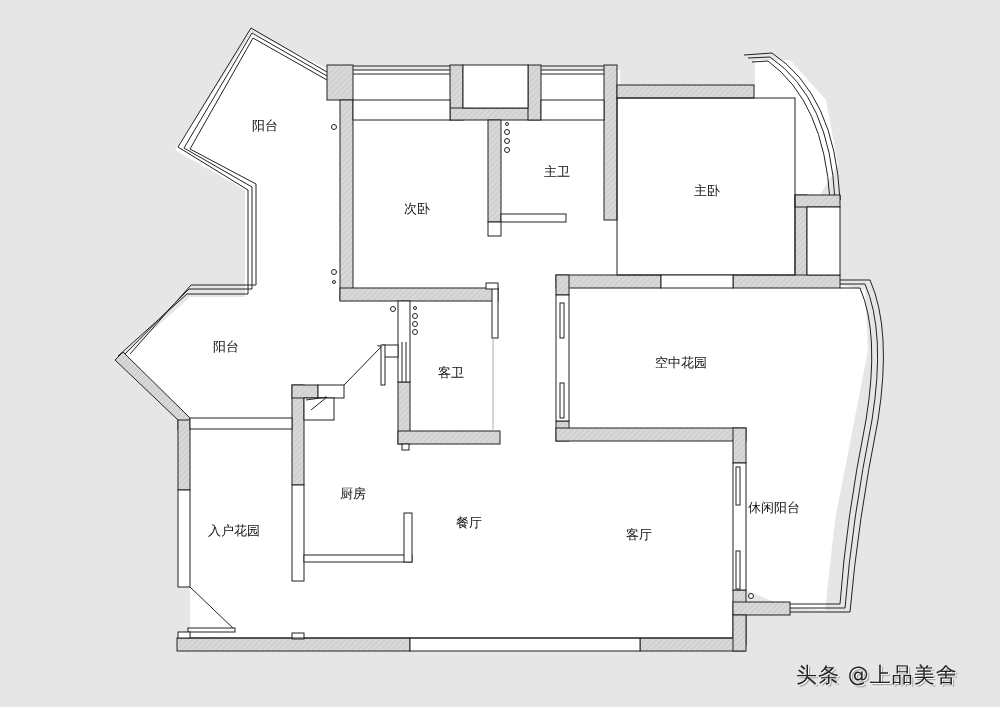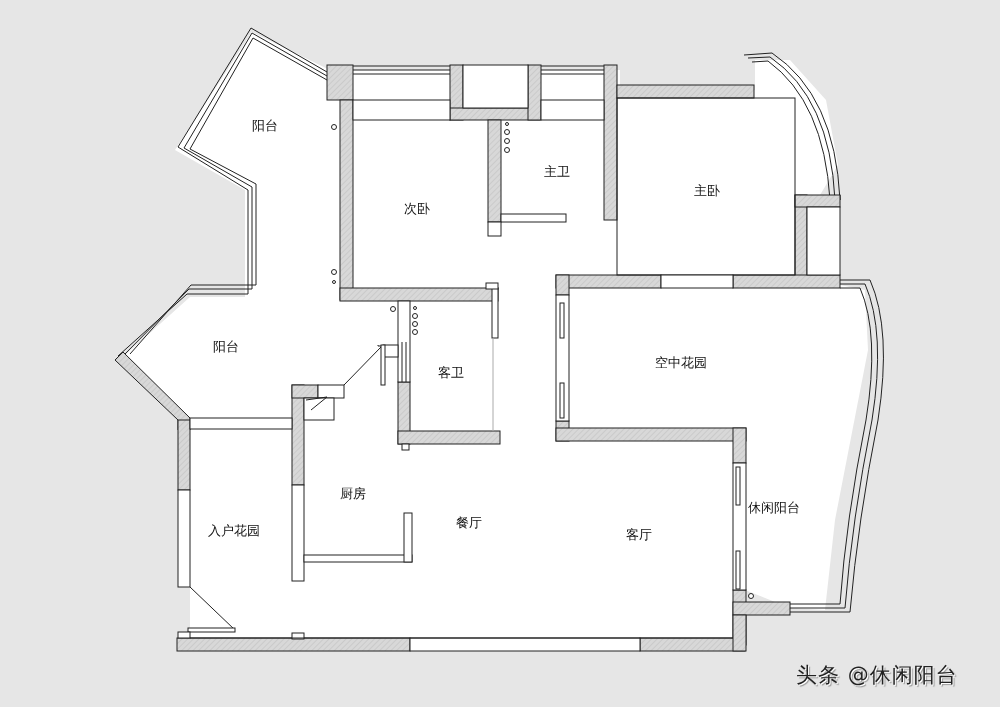--- a/index.html
+++ b/index.html
@@ -178,13 +178,13 @@
     <text class="room-label" x="438" y="377">客卫</text>
     <text class="room-label" x="655" y="367">空中花园</text>
     <text class="room-label" x="340" y="498">厨房</text>
     <text class="room-label" x="208" y="535">入户花园</text>
     <text class="room-label" x="456" y="527">餐厅</text>
     <text class="room-label" x="626" y="539">客厅</text>
     <text class="room-label" x="748" y="512">休闲阳台</text>
   </g>
 </svg>
 
-<div class="watermark">头条 @休闲阳台</div>
+<div class="watermark">头条 @上品美舍</div>
 
 </body></html>

